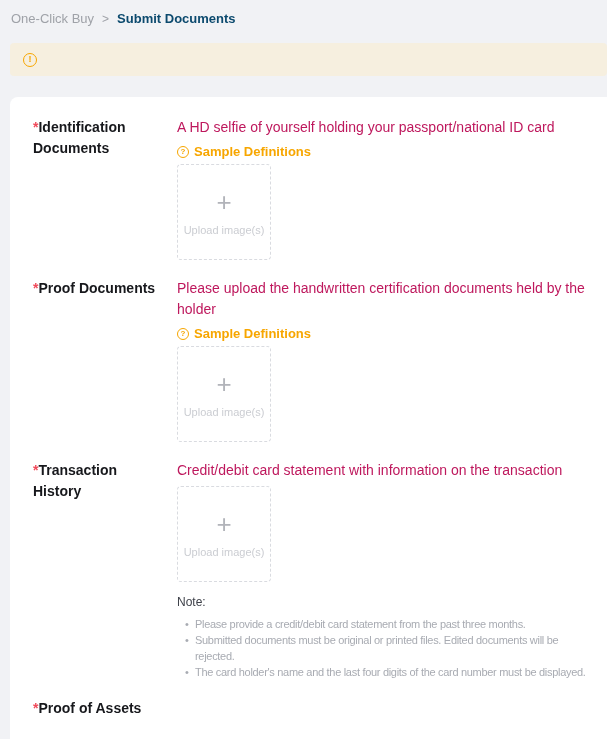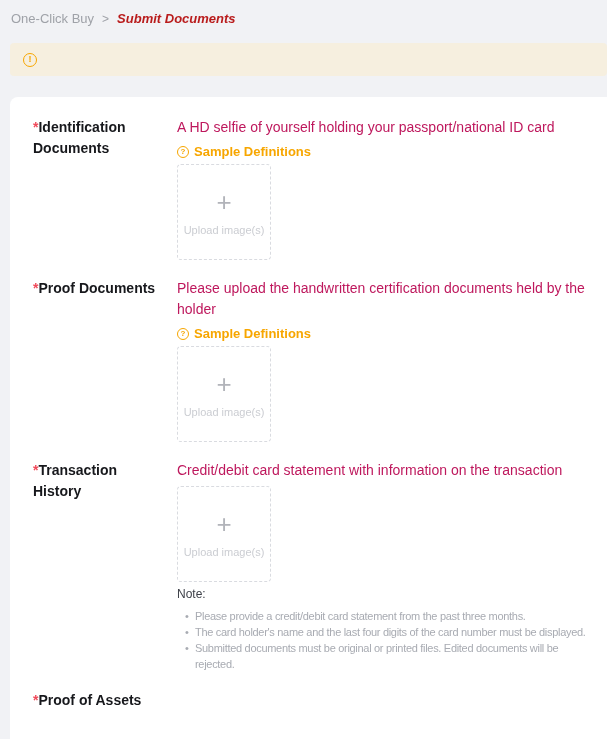--- a/index.html
+++ b/index.html
@@ -17,21 +17,21 @@
   }
   
   .breadcrumb{
     padding:10px 12px 0 11px;
     font-size:13px;
     display:flex;align-items:flex-start;
     line-height:18px;
   }
   .crumb-parent{color:#9fa2a8;cursor:pointer;}
   .crumb-sep{color:#9fa2a8;margin:0 8px;font-size:12px;}
-  .crumb-current{font-weight:bold;color:#b91c1c;font-style:italic;}
+  .crumb-current{font-weight:bold;color:#0c4a6e;}
   
   .banner{
     margin:15px 0 0 10px;
     height:33px;
     background:var(--banner-bg);
     border-radius:4px;
     display:flex;align-items:center;
     padding:0 13px;gap:9px;
   }
   .info-icon{
@@ -91,21 +91,21 @@
     align-items:center;justify-content:center;
     cursor:pointer;
   }
   .plus-icon{
     font-size:26px;line-height:1;
     color:#b2b4ba;
     margin-bottom:9px;
     font-weight:400;
   }
   .upload-label{font-size:11px;color:#cbcdd2;}
-  .note-block{margin-top:4px;}
+  .note-block{margin-top:12px;}
   .note-title{font-size:12px;color:#3e4149;margin-bottom:6px;line-height:16px;}
   .note-list{list-style:none;}
   .note-list li{
     position:relative;
     padding-left:18px;
     font-size:11px;
     letter-spacing:-0.3px;
     color:#a8abb2;
     line-height:16px;
   }
@@ -171,22 +171,22 @@
     <div class="row-content">
       <div class="desc">Credit/debit card statement with information on the transaction</div>
       <div class="upload-box">
         <span class="plus-icon">+</span>
         <span class="upload-label">Upload image(s)</span>
       </div>
       <div class="note-block">
         <div class="note-title">Note:</div>
         <ul class="note-list">
           <li>Please provide a credit/debit card statement from the past three months.</li>
+          <li>Submitted documents must be original or printed files. Edited documents will be rejected.</li>
           <li>The card holder's name and the last four digits of the card number must be displayed.</li>
-          <li>Submitted documents must be original or printed files. Edited documents will be rejected.</li>
         </ul>
       </div>
     </div>
   </div>
 
   <div class="form-row">
     <div class="row-label">
       <span class="req">*</span><span>Proof of Assets</span>
     </div>
   </div>

